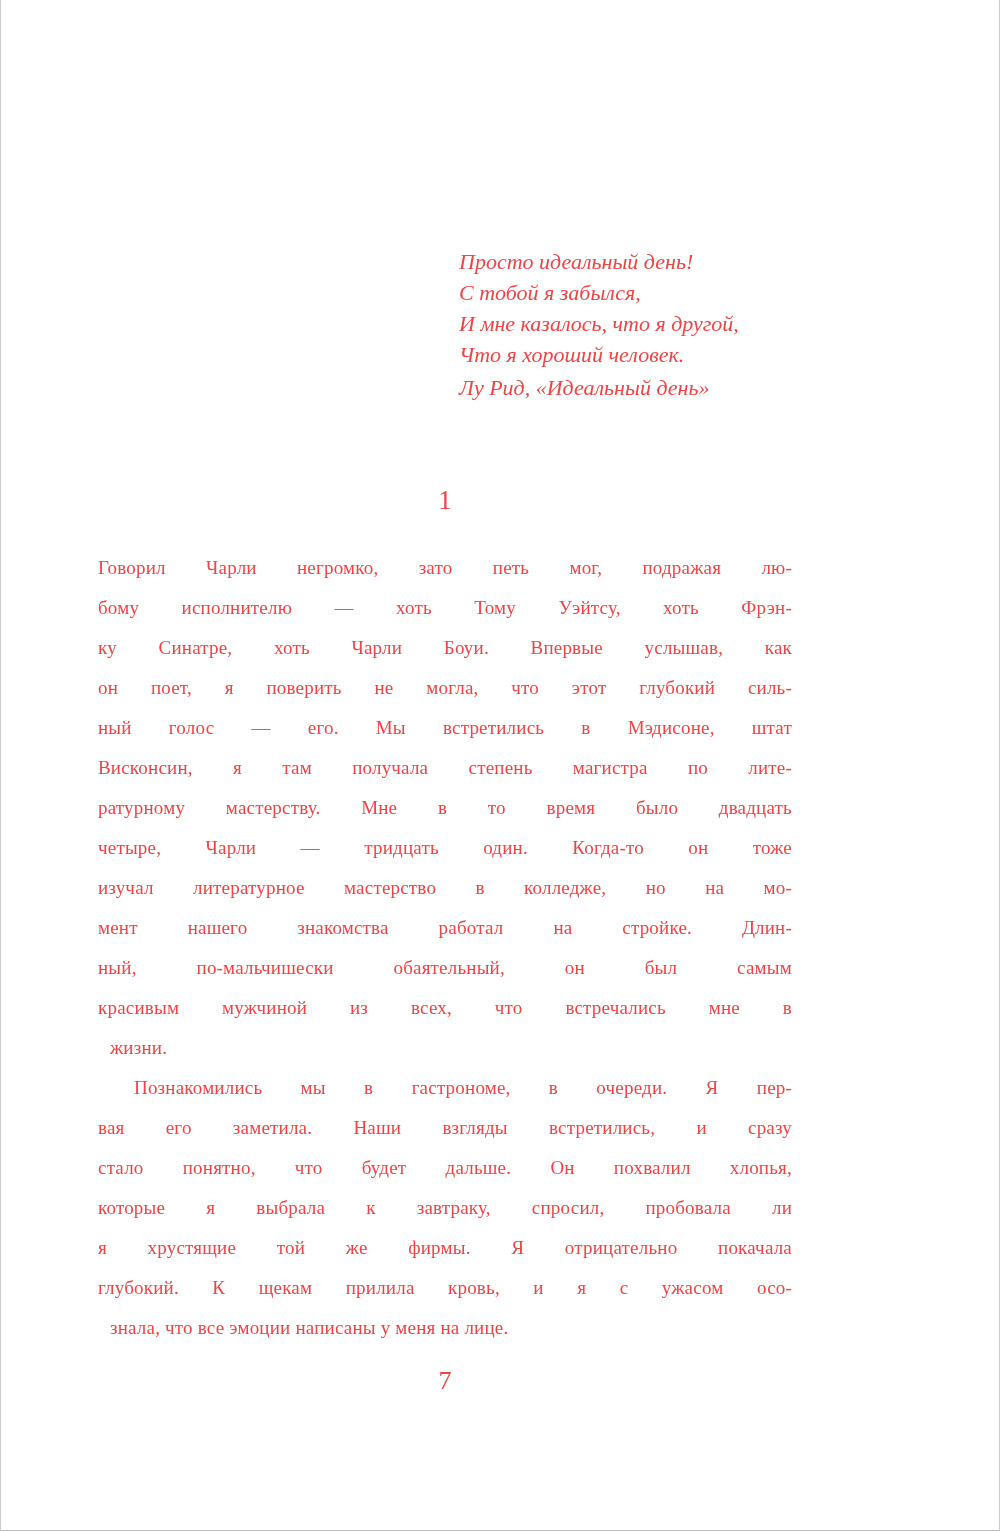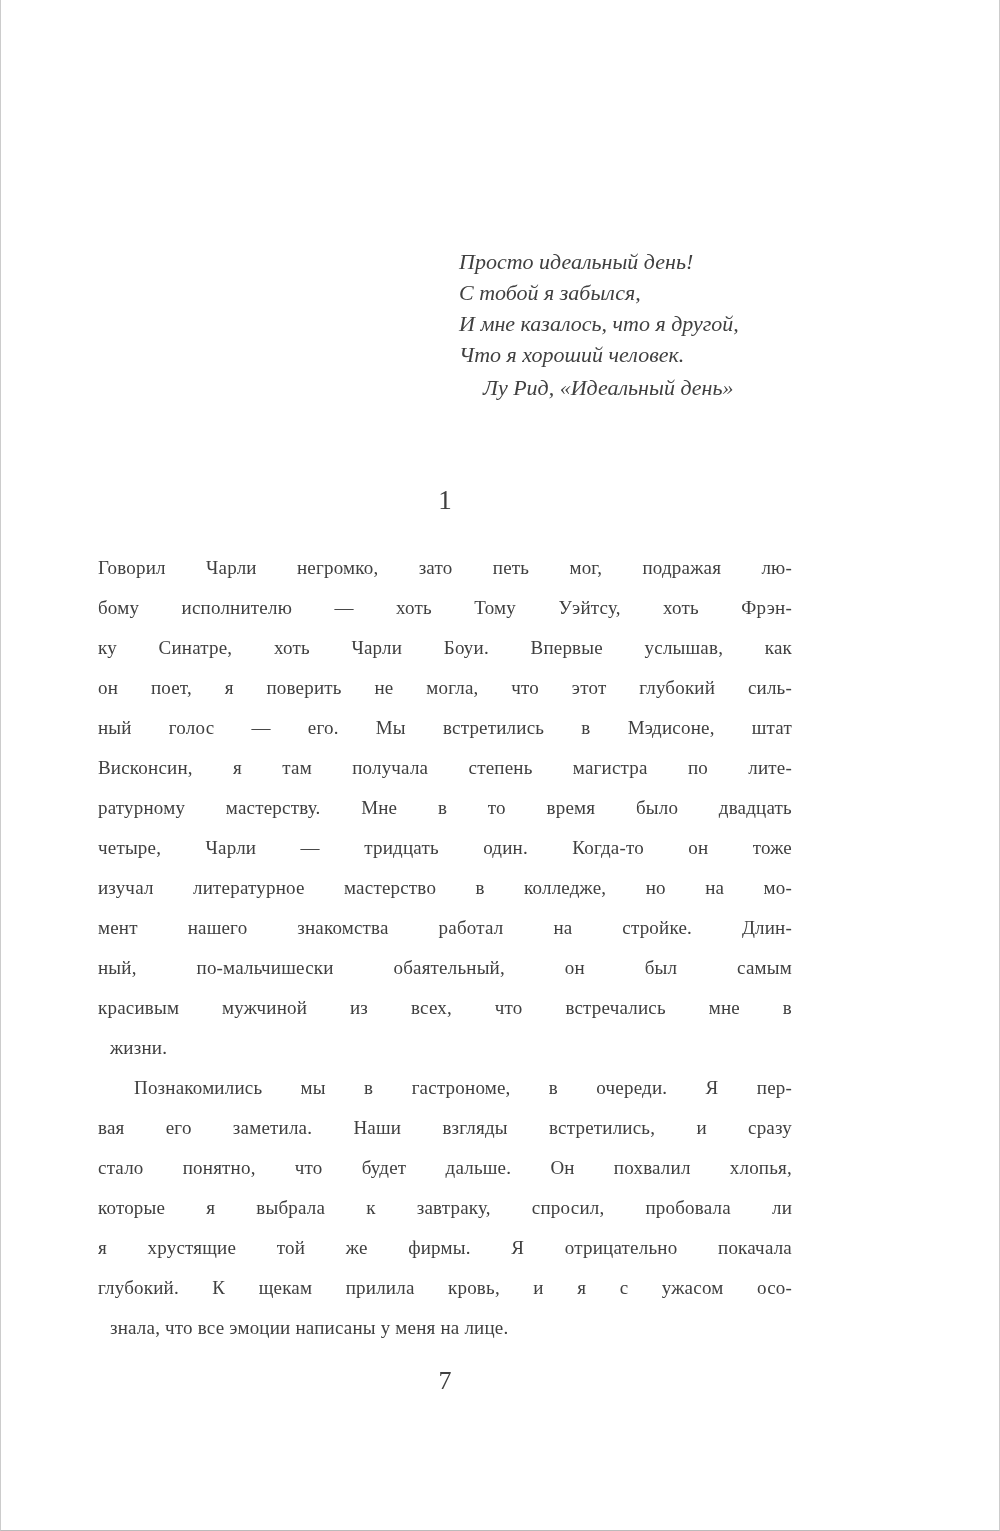--- a/index.html
+++ b/index.html
@@ -10,37 +10,36 @@
   .page {
     position: relative;
     width: 1000px;
     height: 1531px;
     background: #ffffff;
     box-sizing: border-box;
     border-left: 1px solid #cccccc;
     border-right: 1px solid #cccccc;
     border-bottom: 1px solid #bbbbbb;
     font-family: "Liberation Serif", "DejaVu Serif", serif;
-    color: #404040;
+    color: #ef4444;
     overflow: hidden;
   }
   .epigraph {
     position: absolute;
     left: 458px;
     top: 246px;
     font-style: italic;
     font-size: 22px;
     line-height: 31px;
     white-space: nowrap;
   }
   .epigraph-line {
     text-align: left;
   }
   .epigraph-attribution {
-    margin-left: 24px;
     margin-top: 2px;
   }
   .chapter-number {
     position: absolute;
     left: 97px;
     width: 694px;
     top: 484px;
     text-align: center;
     font-size: 27px;
     line-height: 32px;

